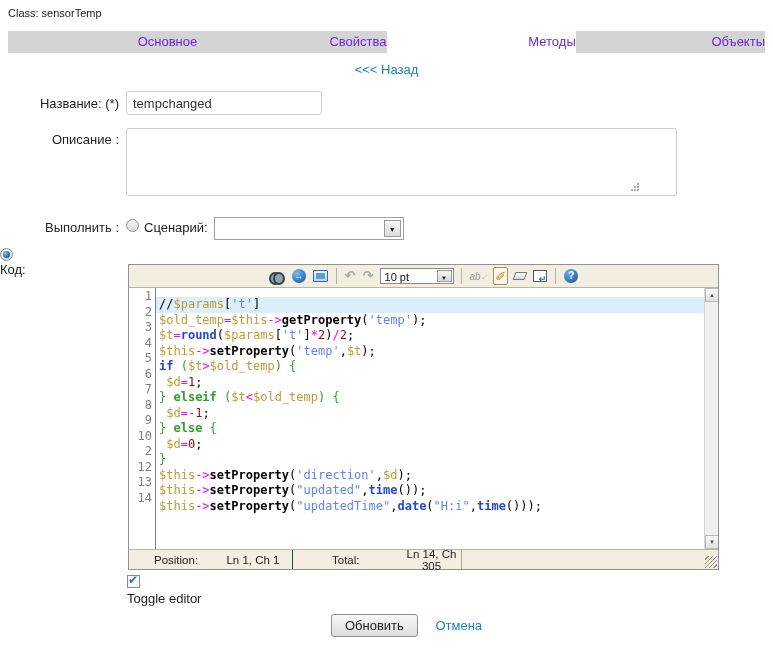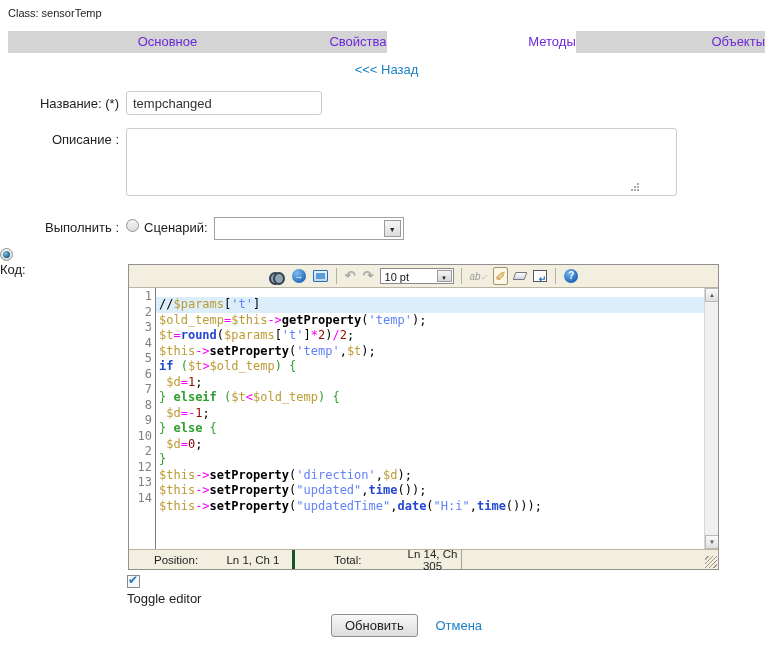--- a/index.html
+++ b/index.html
@@ -113,21 +113,21 @@
   .vscroll { position:absolute; right:0; top:0; bottom:0; width:14px;
     background:#f0f0f0; border-left:1px solid #d5d5d5; cursor:default; }
   .vs-btn { position:absolute; left:0; width:14px; height:14px;
     background:linear-gradient(#fafafa,#dfdfdf); border:1px solid #b9b9b9;
     font-size:6px; color:#555; text-align:center; line-height:13px; }
   .vs-up { top:0; } .vs-dn { bottom:0; }
 
   .ed-status { height:20px; background:#f2efe1; border-top:1px solid #b9b4a3;
     display:flex; font-size:11.5px; color:#222; align-items:center; position:relative; }
   .st-cell { height:100%; display:flex; align-items:center;padding-left:17px; }
-  .st-c1 { width:163px; } .st-c2 { width:169px; border-left:3px solid #14532d;gap:24px; }
+  .st-c1 { width:163px; } .st-c2 { width:169px; border-left:1px solid #14532d;gap:24px; }
   .st-lab { padding-left:8px; width:68px; }
   .st-val { flex:1; text-align:center; }
   .st-grip { position:absolute; right:1px; bottom:1px; width:12px; height:12px;
     background:repeating-linear-gradient(135deg, transparent, transparent 2px, #9a9585 2px, #9a9585 3px);
     cursor:nwse-resize; }
 
   .toggle-wrap { position:absolute; left:127px; top:575px; }
   .toggle-label { position:absolute; left:127px; top:591px; color:#222; }
 
   .footer { position:absolute; left:0; top:614px; width:773px; text-align:center;padding-left:40px; }

